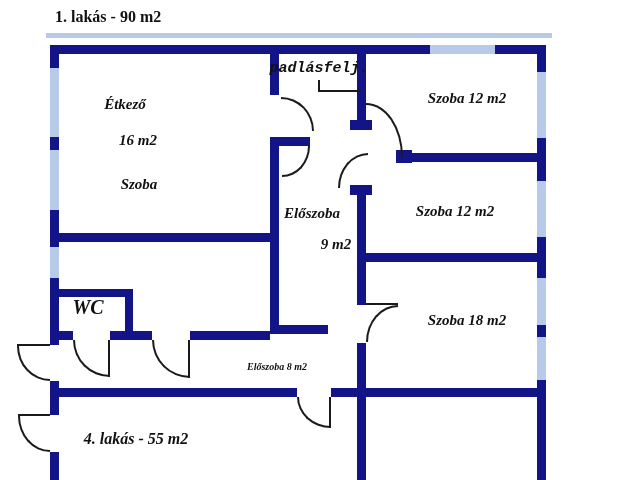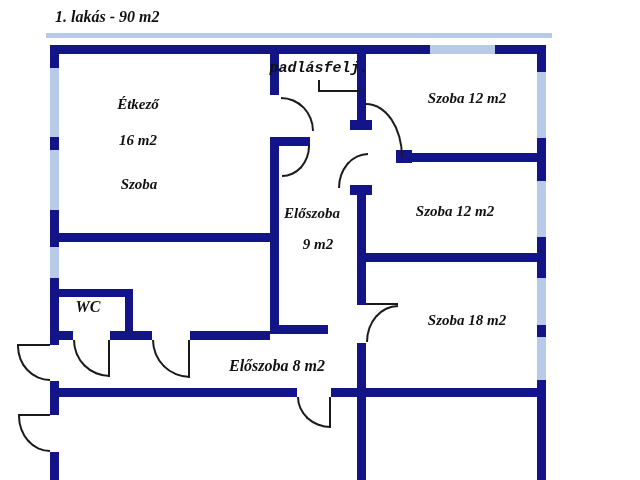--- a/index.html
+++ b/index.html
@@ -8,21 +8,21 @@
     font-family:"Liberation Serif","DejaVu Serif",serif;
   }
   .wall{position:absolute;background:#141489;}
   .win{position:absolute;background:#b7cbe9;}
   .jamb{position:absolute;background:#141489;}
   .lbl{
     position:absolute;transform:translate(-50%,-50%);
     font-style:italic;font-weight:bold;color:#111111;
     font-size:15px;white-space:nowrap;letter-spacing:0px;
   }
-  .ttl{position:absolute;font-style:italic;font-weight:bold;color:#111111;font-size:16px;white-space:nowrap;}
+  .ttl{position:absolute;font-weight:bold;color:#111111;font-size:16px;white-space:nowrap;}
   .thin{position:absolute;background:#1a1a1a;}
   .arc{position:absolute;box-sizing:border-box;border:0 solid #1a1a1a;}
   
   .arc.tl{border-top-width:2px;border-left-width:2px;border-top-left-radius:100% 100%;}
   .arc.tr{border-top-width:2px;border-right-width:2px;border-top-right-radius:100% 100%;}
   .arc.bl{border-bottom-width:2px;border-left-width:2px;border-bottom-left-radius:100% 100%;}
   .arc.br{border-bottom-width:2px;border-right-width:2px;border-bottom-right-radius:100% 100%;}
 </style>
 </head>
 <body>
@@ -97,25 +97,26 @@
   <div class="thin" style="left:188px;top:340px;width:2px;height:38px;"></div>
   <div class="arc tl" style="left:366px;top:305px;width:32px;height:37px;"></div>
   <div class="thin" style="left:366px;top:303px;width:32px;height:2px;"></div>
   <div class="arc bl" style="left:297px;top:397px;width:34px;height:31px;"></div>
   <div class="thin" style="left:329px;top:397px;width:2px;height:31px;"></div>
   <div class="arc bl" style="left:17px;top:346px;width:33px;height:35px;"></div>
   <div class="thin" style="left:17px;top:344px;width:33px;height:2px;"></div>
   <div class="arc bl" style="left:18px;top:416px;width:32px;height:36px;"></div>
   <div class="thin" style="left:18px;top:414px;width:32px;height:2px;"></div>
 
-  <div class="lbl" style="left:138px;top:104px;">Étkező</div>
+  <div class="lbl" style="left:125px;top:104px;">Étkező</div>
   <div class="lbl" style="left:138px;top:140px;">16 m2</div>
   <div class="lbl" style="left:139px;top:184px;">Szoba</div>
   <div class="lbl" style="left:319px;top:68px;font-family:Liberation Mono, monospace;">padlásfelj.</div>
   <div class="lbl" style="left:467px;top:98px;">Szoba 12 m2</div>
   <div class="lbl" style="left:455px;top:211px;">Szoba 12 m2</div>
   <div class="lbl" style="left:312px;top:213px;">Előszoba</div>
-  <div class="lbl" style="left:318px;top:244px;font-family:Liberation Serif, serif;">9 m2</div>
-  <div class="lbl" style="left:88px;top:307px;font-size:16px;">WC</div>
+  <div class="lbl" style="left:336px;top:244px;font-family:Liberation Serif, serif;">9 m2</div>
+  <div class="lbl" style="left:88px;top:307px;font-size:20px;">WC</div>
   <div class="lbl" style="left:467px;top:320px;">Szoba 18 m2</div>
-  <div class="lbl" style="left:277px;top:366px;font-size:16px;">Előszoba 8 m2</div>
+  <div class="lbl" style="left:277px;top:366px;font-size:10px;">Előszoba 8 m2</div>
+  <div class="lbl" style="left:136px;top:439px;font-size:16px;">4. lakás - 55 m2</div>
 
 </div>
 
 </body></html>

